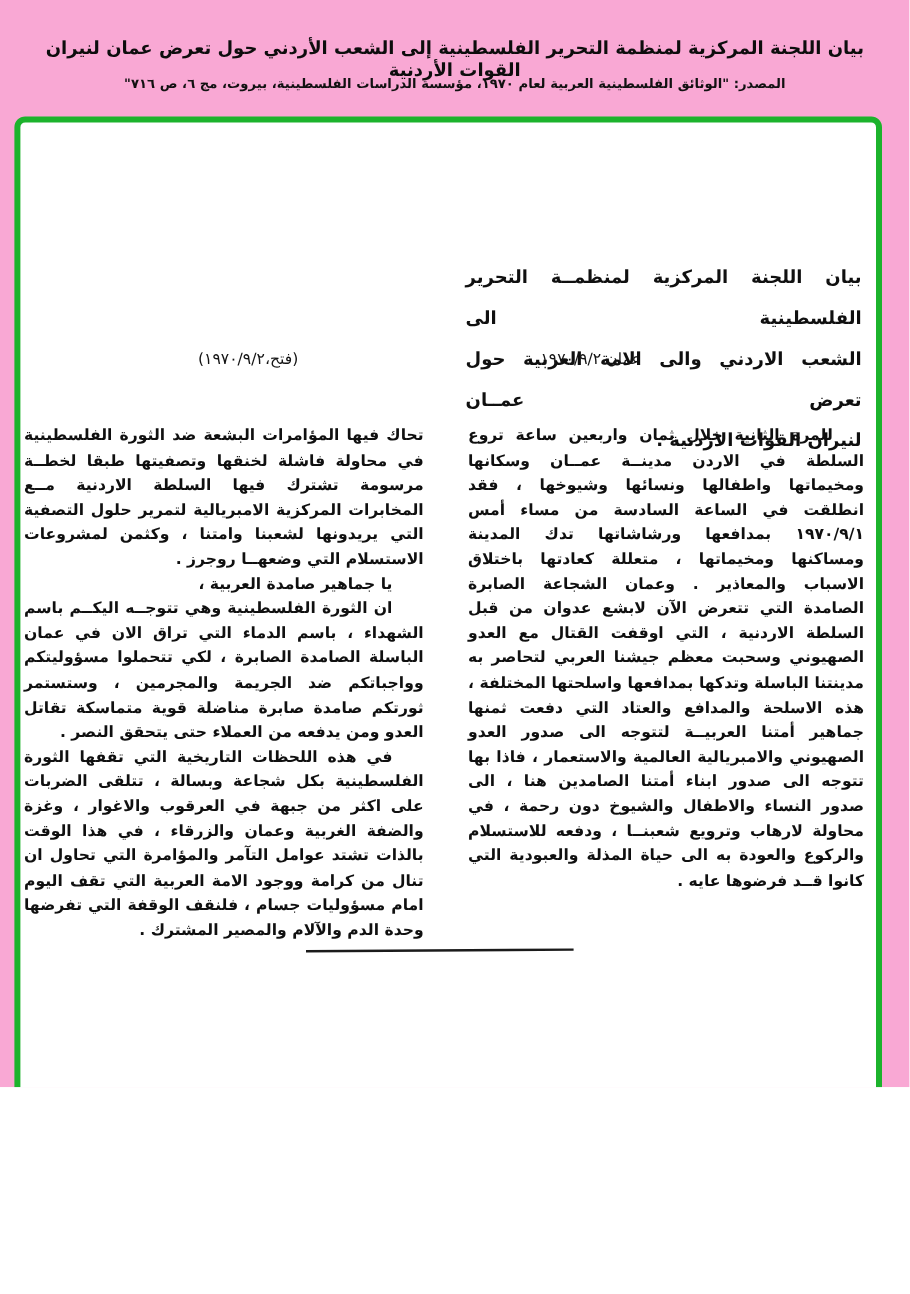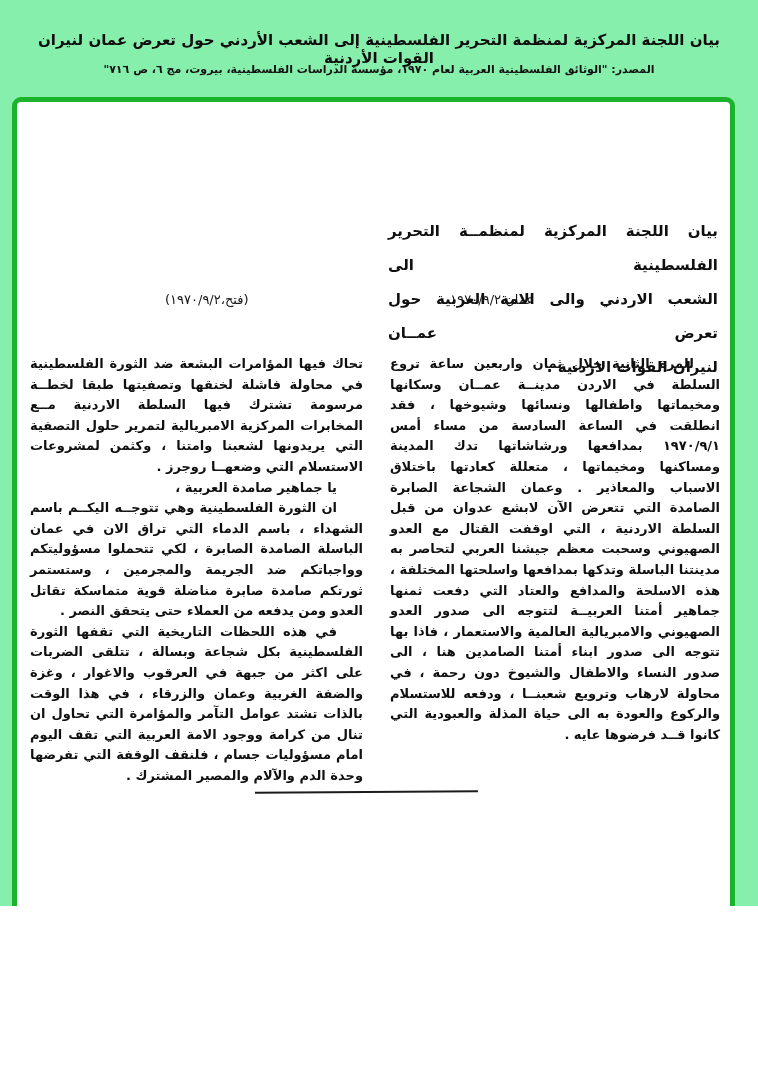--- a/index.html
+++ b/index.html
@@ -1,19 +1,19 @@
 <!DOCTYPE html>
 <html lang="ar"><head>
 <meta charset="utf-8">
 <style>
   html,body{margin:0;padding:0;background:#ffffff;}
   .page{
     position:relative;
     width:758px;height:906px;
-    background:#86efac;
+    background:#f9a8d4;
     overflow:hidden;
     font-family:"DejaVu Sans", sans-serif;
     color:#141414;
   }
   
   .hdr-title{
     position:absolute;top:31px;left:20px;right:20px;
     direction:rtl;text-align:center;
     font-size:15px;font-weight:700;
     letter-spacing:0;
@@ -56,21 +56,21 @@
     direction:rtl;
     font-size:13px;font-weight:700;
     line-height:20.6px;
     text-align:justify;
     color:#101010;
   }
   .col p{margin:0;text-indent:26px;}
   .col p.no-indent{text-indent:0;}
   .col p.flush-last{text-align-last:justify;}
   .col-right{right:10px;width:330px;}
-  .col-left{left:13px;width:333px;}
+  .col-left{left:3px;width:333px;}
   .footer-rule{
     position:absolute;top:689px;left:238px;
     width:223px;height:2px;
     background:#1b1b1b;
     transform:rotate(-0.35deg);
   }
 </style>
 </head>
 <body>
 

